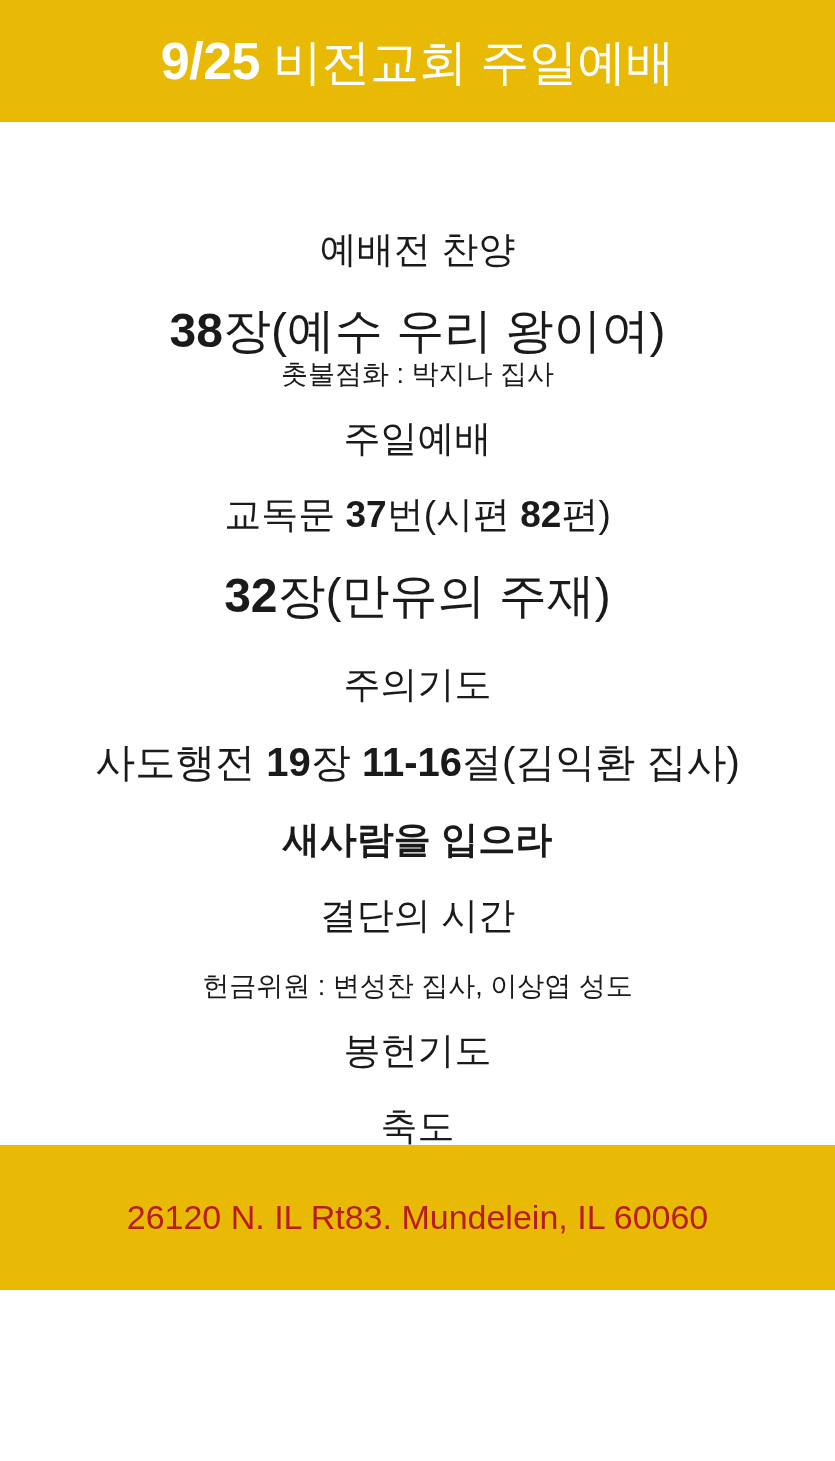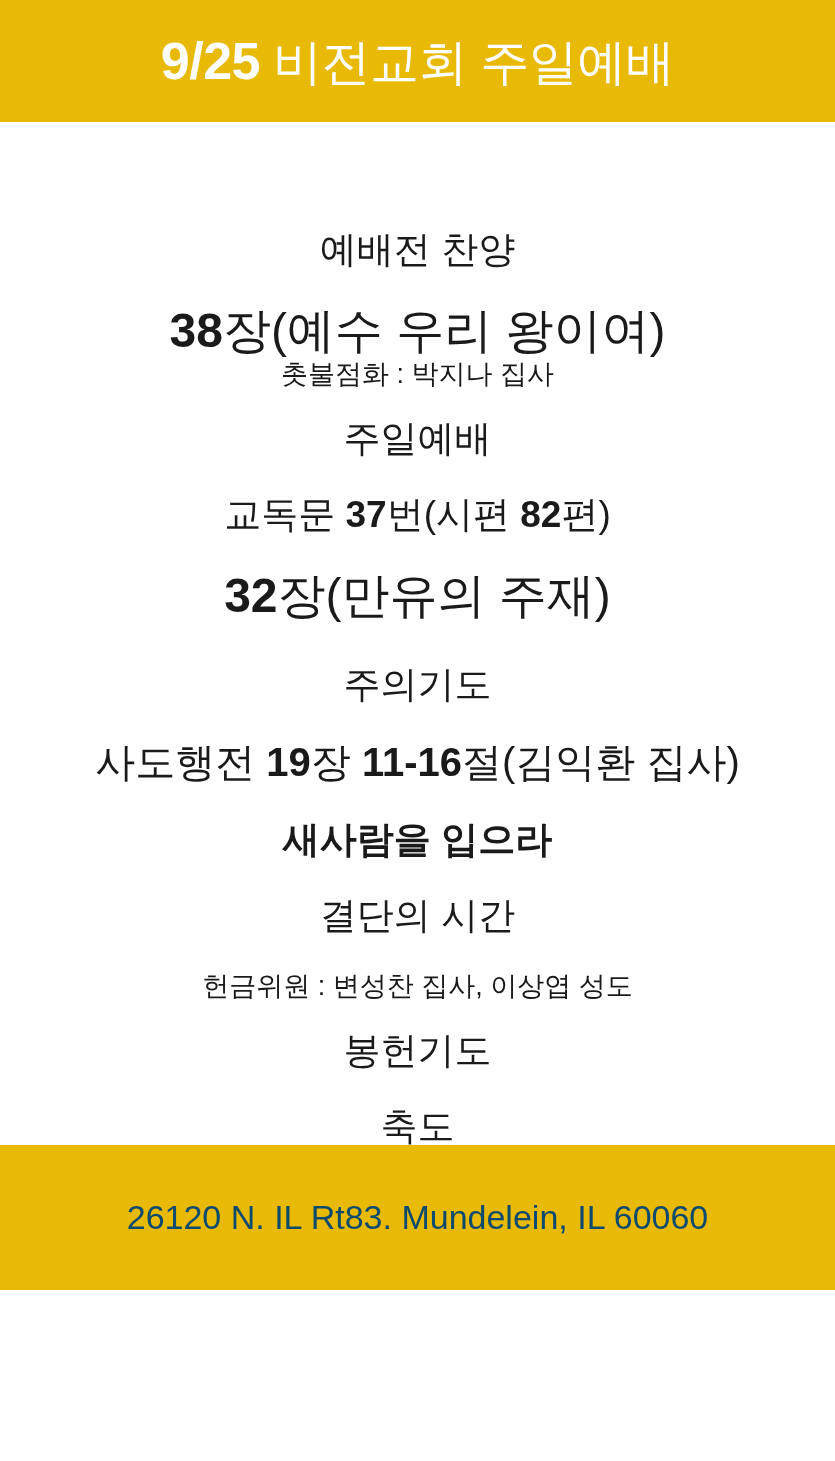--- a/index.html
+++ b/index.html
@@ -100,21 +100,21 @@
     background: #e8b905;
     height: 145px;
     min-height: 145px;
     display: flex;
     flex-direction: column;
     align-items: center;
     justify-content: center;
     gap: 4px;
   }
   .footer-line {
-    color: #0c4a6e;
+    color: #b91c1c;
     font-size: 34px;
     font-weight: 400;
     line-height: 1.25;
     white-space: nowrap;
   }
 </style>
 </head>
 <body>
 
 <div class="poster">

